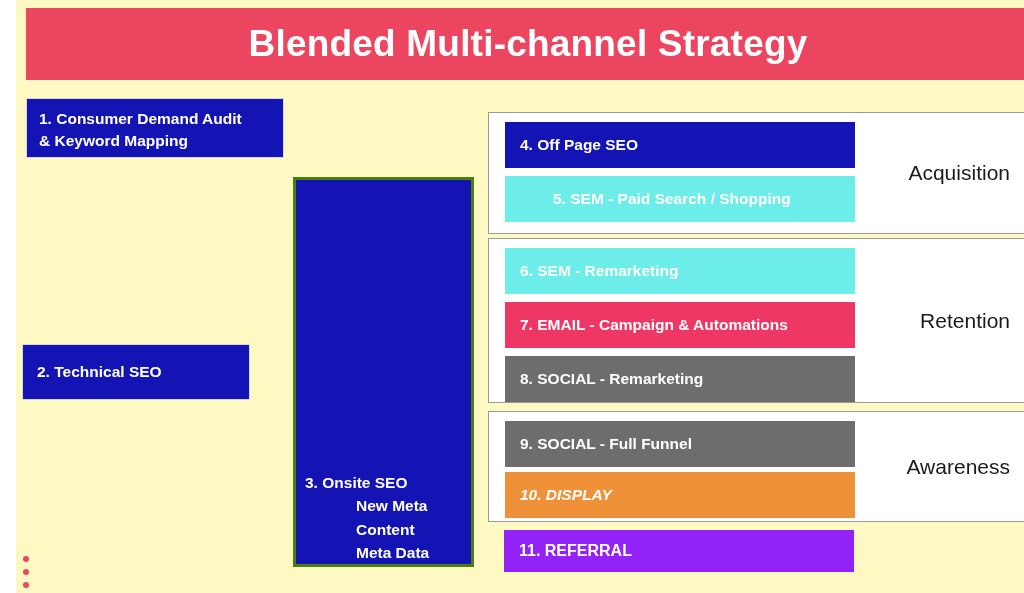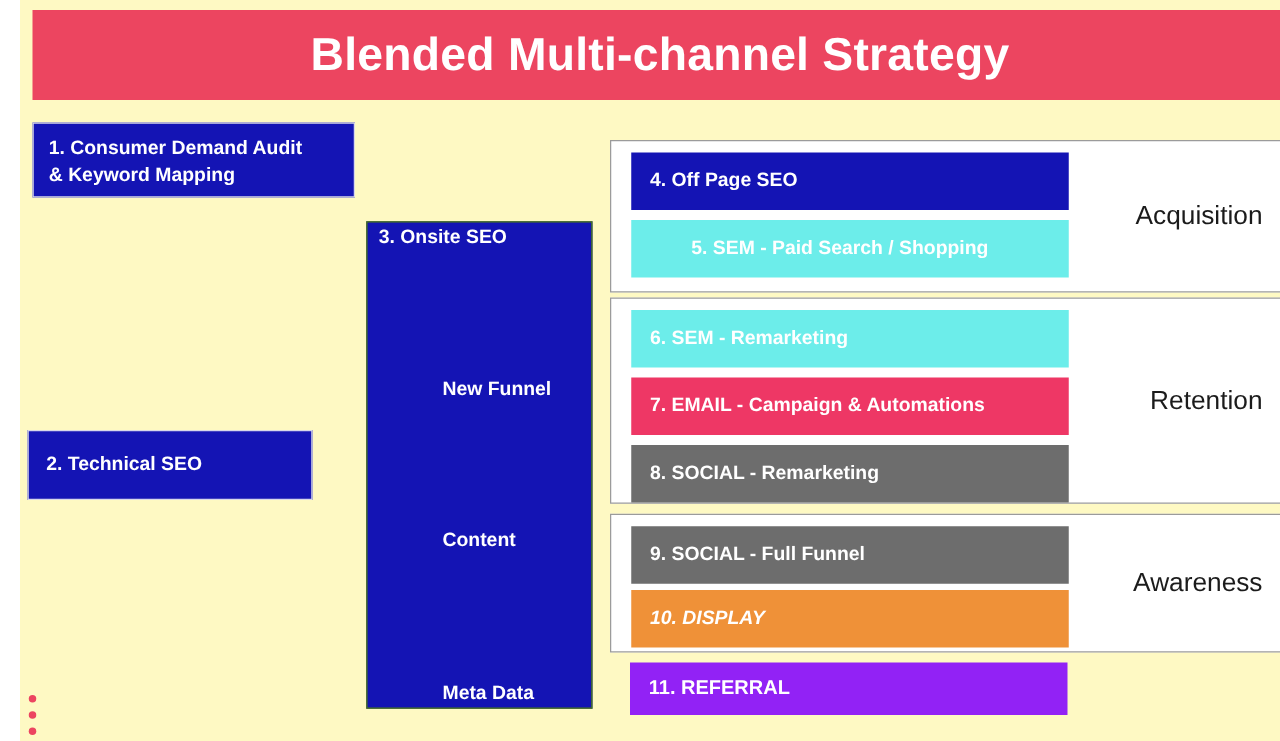--- a/index.html
+++ b/index.html
@@ -76,26 +76,26 @@
   }
 
   
   #box-onsite {
     position: absolute;
     left: 277px;
     top: 177px;
     width: 181px;
     height: 390px;
     background: #1414b4;
-    border: 1px solid #4d7c0f;
+    border: 3px solid #4d7c0f;
     box-sizing: border-box;
     color: #ffffff;
     display: flex;
     flex-direction: column;
-    justify-content: space-between;
+    justify-content: flex-end;
   }
   #box-onsite .onsite-title {
     font-size: 15.5px;
     font-weight: bold;
     padding-left: 9px;
     line-height: 1.5;
   }
   #box-onsite .onsite-sub {
     font-size: 15.5px;
     font-weight: bold;
@@ -199,21 +199,21 @@
     <div>1. Consumer Demand Audit</div>
     <div>&amp; Keyword Mapping</div>
   </div>
 
   <div class="blue-box" id="box-technical">
     <span>2. Technical SEO</span>
   </div>
 
   <div id="box-onsite">
     <div class="onsite-title">3. Onsite SEO</div>
-    <div class="onsite-sub">New Funnel</div>
+    <div class="onsite-sub">New Meta</div>
     <div class="onsite-sub">Content</div>
     <div class="onsite-sub">Meta Data</div>
   </div>
 
   <div class="group-box" id="group-acquisition">
     <div class="bar" id="bar-offpage">
       <span>4. Off Page SEO</span>
     </div>
     <div class="bar" id="bar-sem-paid">
       <span>5. SEM - Paid Search / Shopping</span>

